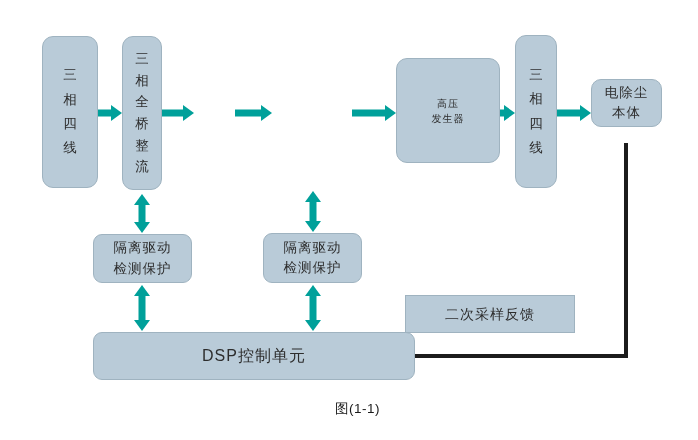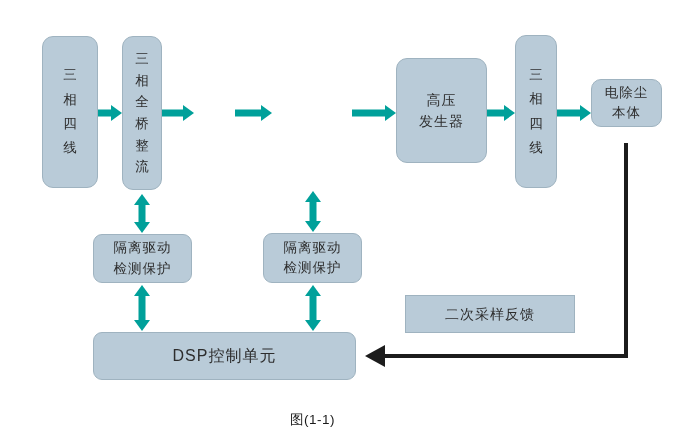--- a/index.html
+++ b/index.html
@@ -40,21 +40,22 @@
     width:15px;
     word-break:break-all;
     line-height:1.8;
     letter-spacing:0;
     white-space:normal;
   }
   .box.compact .label{line-height:1.6;}
   .box.wide{font-size:16px;}
   .caption{
     position:absolute;
-    left:290px;top:411px;width:135px;
+    left:290px;top:400px;width:135px;
+    text-align:center;
     font-size:13.5px;
     color:#1a1a1a;
     letter-spacing:0.5px;
   }
 </style>
 </head>
 <body>
 
 <div class="diagram">
 
@@ -116,21 +117,21 @@
   <div class="box vertical" style="left:42px;top:36px;width:56px;height:152px">
     <span class="label">三相四线</span>
   </div>
 
   <div class="box vertical compact" style="left:122px;top:36px;width:40px;height:154px">
     <span class="label" style="line-height:1.6">三相全桥整流</span>
   </div>
 
 
 
-  <div class="box" style="left:396px;top:58px;width:91px;height:105px;font-size:14px">
+  <div class="box" style="left:396px;top:58px;width:104px;height:105px;font-size:10px">
     <span class="label">高压
 发生器</span>
   </div>
 
   <div class="box vertical" style="left:515px;top:35px;width:42px;height:153px">
     <span class="label">三相四线</span>
   </div>
 
   <div class="box" style="left:591px;top:79px;width:71px;height:48px;border-radius:10px">
     <span class="label">电除尘
@@ -140,21 +141,21 @@
   <div class="box" style="left:93px;top:234px;width:99px;height:49px;border-radius:9px">
     <span class="label">隔离驱动
 检测保护</span>
   </div>
 
   <div class="box" style="left:263px;top:233px;width:99px;height:50px;border-radius:9px">
     <span class="label">隔离驱动
 检测保护</span>
   </div>
 
-  <div class="box wide" style="left:93px;top:332px;width:263px;height:48px;border-radius:9px">
+  <div class="box wide" style="left:93px;top:332px;width:322px;height:48px;border-radius:9px">
     <span class="label">DSP控制单元</span>
   </div>
 
   <div class="box" style="left:405px;top:295px;width:170px;height:38px;border-radius:0;font-size:14px">
     <span class="label">二次采样反馈</span>
   </div>
 
   <div class="caption">图(1-1)</div>
 
 </div>

